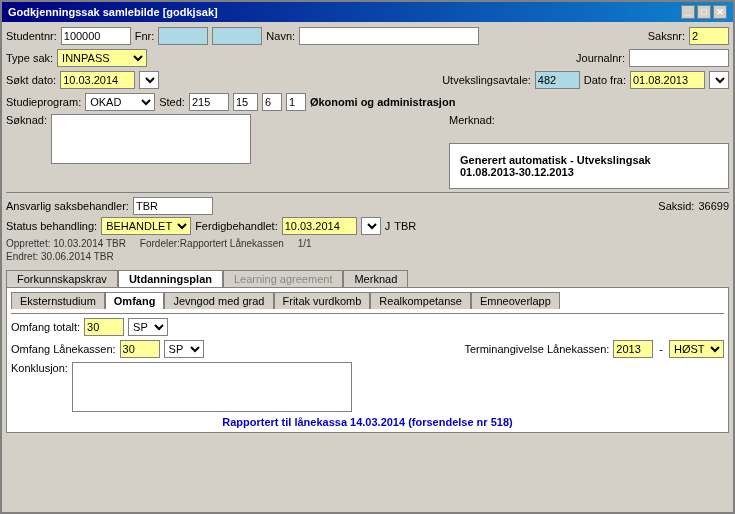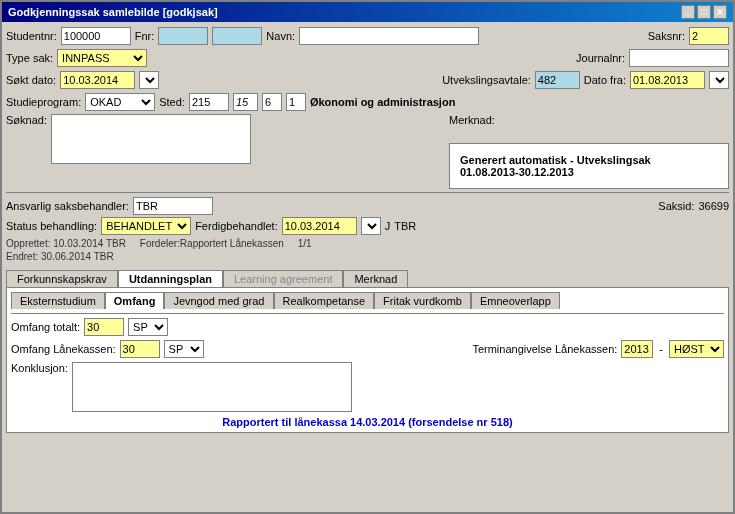--- a/index.html
+++ b/index.html
@@ -230,21 +230,21 @@
         <select style="width:20px;"><option>▼</option></select>
       </div>
 
       <div class="form-row">
         <label>Studieprogram:</label>
         <select style="width:70px;">
           <option>OKAD</option>
         </select>
         <label>Sted:</label>
         <input type="text" style="width: 40px;" value="215">
-        <input type="text" style="width: 25px; font-style: italic;" value="15">
+        <input type="text" style="width: 25px;" value="15">
         <input type="text" style="width: 20px;" value="6">
         <input type="text" style="width: 20px;" value="1">
         <label class="bold-label" style="font-weight:bold;">Økonomi og administrasjon</label>
       </div>
 
       <div class="form-row" style="align-items:flex-start;">
         <label>Søknad:</label>
         <div class="soknad-box"></div>
         <div style="flex:1;"></div>
         <div style="display:flex; flex-direction:column; min-width:280px;gap:17px;">
@@ -306,22 +306,22 @@
       <div class="tab inactive-gray">Learning agreement</div>
       <div class="tab">Merknad</div>
     </div>
 
     <div class="tab-content">
 
       <div class="tabs-inner">
         <div class="tab-inner">Eksternstudium</div>
         <div class="tab-inner active">Omfang</div>
         <div class="tab-inner">Jevngod med grad</div>
+        <div class="tab-inner">Fritak vurdkomb</div>
         <div class="tab-inner">Realkompetanse</div>
-        <div class="tab-inner">Fritak vurdkomb</div>
         <div class="tab-inner">Emneoverlapp</div>
       </div>
 
       <div class="inner-tab-content">
 
         <div class="omfang-row">
           <label>Omfang totalt:</label>
           <input type="text" class="yellow-bg" style="width: 40px;" value="30">
           <select style="width:40px;">
             <option>SP</option>
@@ -329,21 +329,21 @@
         </div>
 
         <div class="omfang-row">
           <label>Omfang Lånekassen:</label>
           <input type="text" class="yellow-bg" style="width: 40px;" value="30">
           <select style="width:40px;">
             <option>SP</option>
           </select>
           <div style="flex:1;"></div>
           <label>Terminangivelse Lånekassen:</label>
-          <input type="text" class="yellow-bg" style="width: 32px;" value="2013">
+          <input type="text" class="yellow-bg" style="width: 40px;" value="2013">
           <span style="margin: 0 2px;">-</span>
           <select class="yellow-bg" style="width:55px;">
             <option>HØST</option>
             <option>VÅR</option>
           </select>
         </div>
 
         <div class="omfang-row" style="align-items:flex-start;">
           <label>Konklusjon:</label>
           <div class="konklusjon-box"></div>

